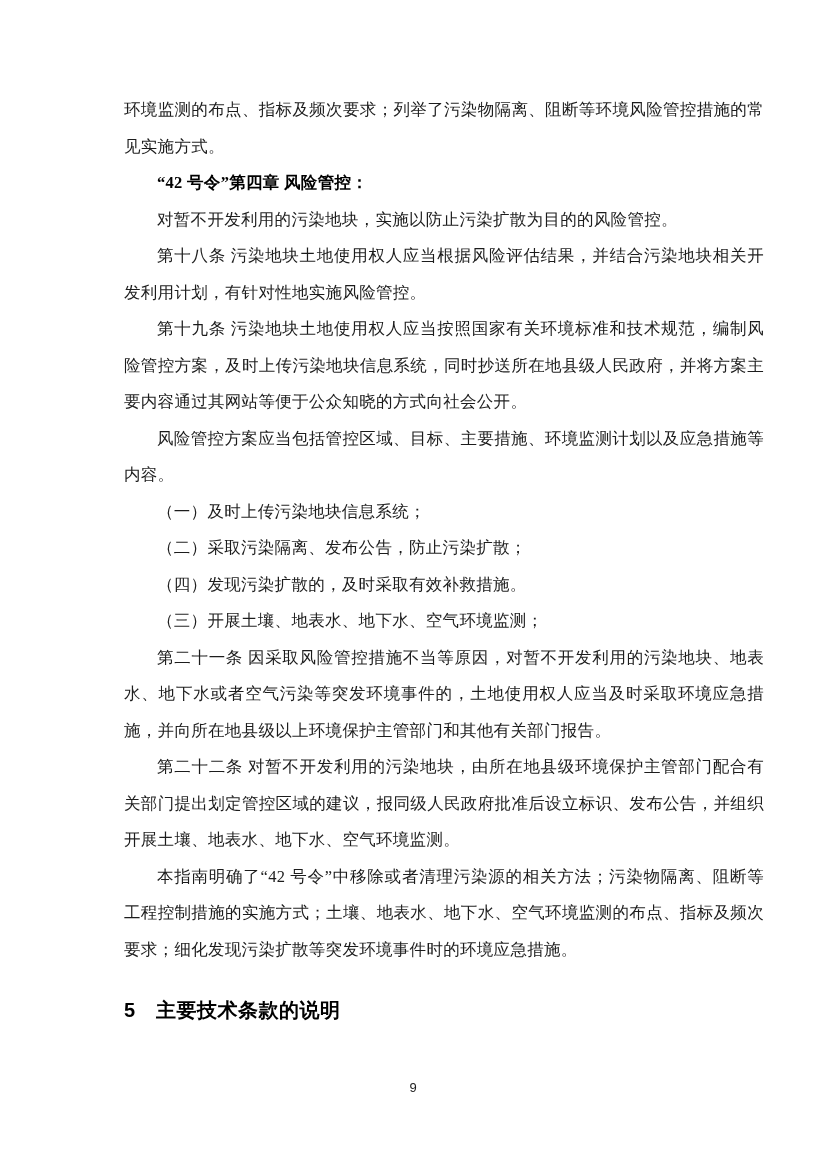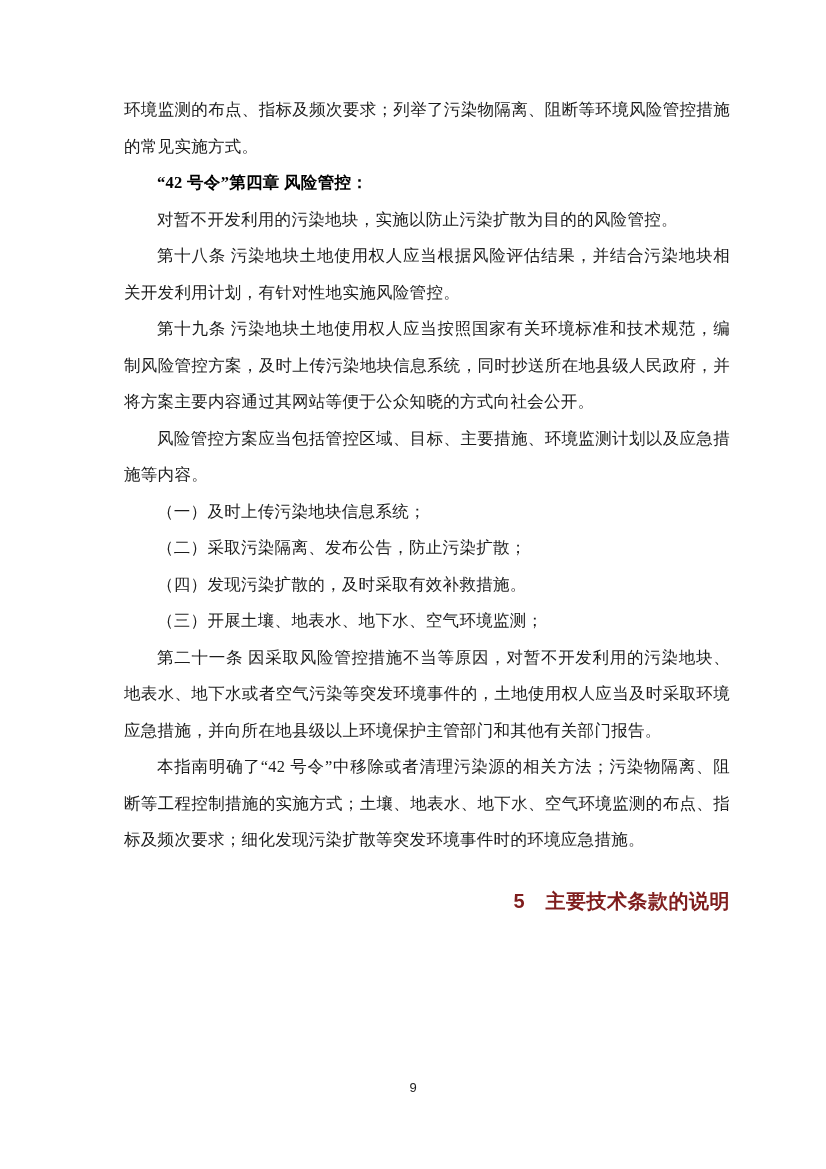--- a/index.html
+++ b/index.html
@@ -11,21 +11,21 @@
     position: relative;
     width: 826px;
     height: 1169px;
     background: #ffffff;
     overflow: hidden;
     font-family: "Liberation Serif", "DejaVu Serif", serif;
     color: #1c1c1c;
     box-sizing: border-box;
   }
   .content {
-    padding: 92px 96px 0 124px;
+    padding: 92px 62px 0 124px;
   }
   p.body {
     margin: 0;
     font-size: 16.5px;
     line-height: 36.5px;
     text-align: justify;
     text-justify: inter-ideograph;
     text-indent: 2em;
     letter-spacing: 0.3px;
     word-break: break-all;
@@ -42,23 +42,22 @@
     font-weight: bold;
     color: #000;
     letter-spacing: 0.3px;
   }
   h2.section-heading {
     margin: 28px 0 0 0;
     font-size: 20px;
     line-height: 28px;
     font-family: "Liberation Sans", "DejaVu Sans", sans-serif;
     font-weight: bold;
-    color: #7f1d1d;
+    color: #000000;
     letter-spacing: 0.5px;
-    text-align: right;
   }
   .footer {
     position: absolute;
     top: 1080px;
     left: 0;
     width: 100%;
     text-align: center;
     font-size: 13px;
     font-family: "Liberation Sans", "DejaVu Sans", sans-serif;
     color: #1c1c1c;
@@ -73,17 +72,18 @@
     <p class="subheading">“42 号令”第四章 风险管控：</p>
     <p class="body">对暂不开发利用的污染地块，实施以防止污染扩散为目的的风险管控。</p>
     <p class="body">第十八条 污染地块土地使用权人应当根据风险评估结果，并结合污染地块相关开发利用计划，有针对性地实施风险管控。</p>
     <p class="body">第十九条 污染地块土地使用权人应当按照国家有关环境标准和技术规范，编制风险管控方案，及时上传污染地块信息系统，同时抄送所在地县级人民政府，并将方案主要内容通过其网站等便于公众知晓的方式向社会公开。</p>
     <p class="body">风险管控方案应当包括管控区域、目标、主要措施、环境监测计划以及应急措施等内容。</p>
     <p class="body">（一）及时上传污染地块信息系统；</p>
     <p class="body">（二）采取污染隔离、发布公告，防止污染扩散；</p>
     <p class="body">（四）发现污染扩散的，及时采取有效补救措施。</p>
     <p class="body">（三）开展土壤、地表水、地下水、空气环境监测；</p>
     <p class="body">第二十一条 因采取风险管控措施不当等原因，对暂不开发利用的污染地块、地表水、地下水或者空气污染等突发环境事件的，土地使用权人应当及时采取环境应急措施，并向所在地县级以上环境保护主管部门和其他有关部门报告。</p>
+    <p class="body">第二十二条 对暂不开发利用的污染地块，由所在地县级环境保护主管部门配合有关部门提出划定管控区域的建议，报同级人民政府批准后设立标识、发布公告，并组织开展土壤、地表水、地下水、空气环境监测。</p>
     <p class="body">本指南明确了“42 号令”中移除或者清理污染源的相关方法；污染物隔离、阻断等工程控制措施的实施方式；土壤、地表水、地下水、空气环境监测的布点、指标及频次要求；细化发现污染扩散等突发环境事件时的环境应急措施。</p>
     <h2 class="section-heading">5　主要技术条款的说明</h2>
   </div>
   <div class="footer">9</div>
 </div>
 
 </body></html>

